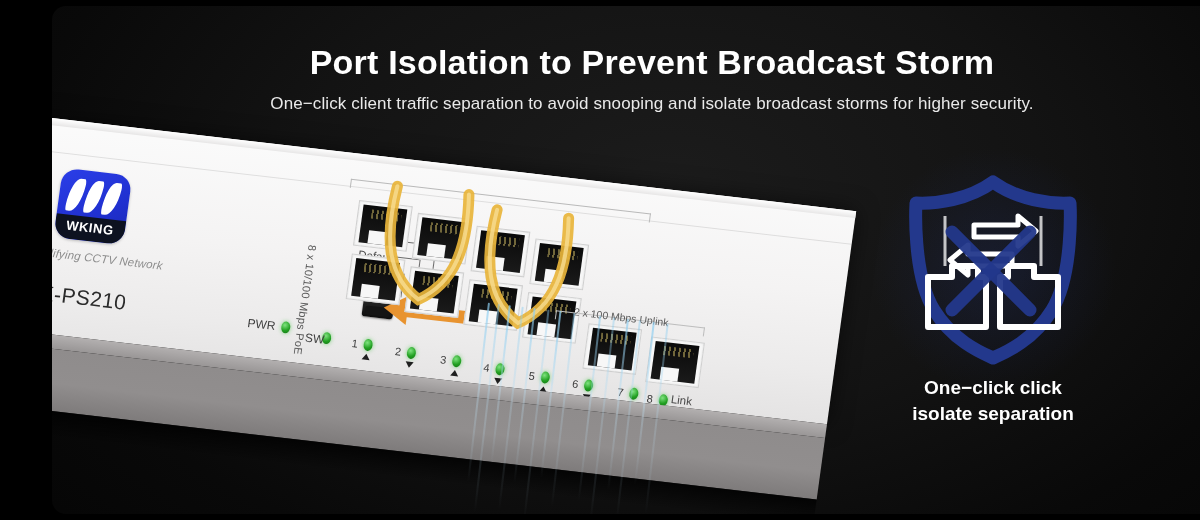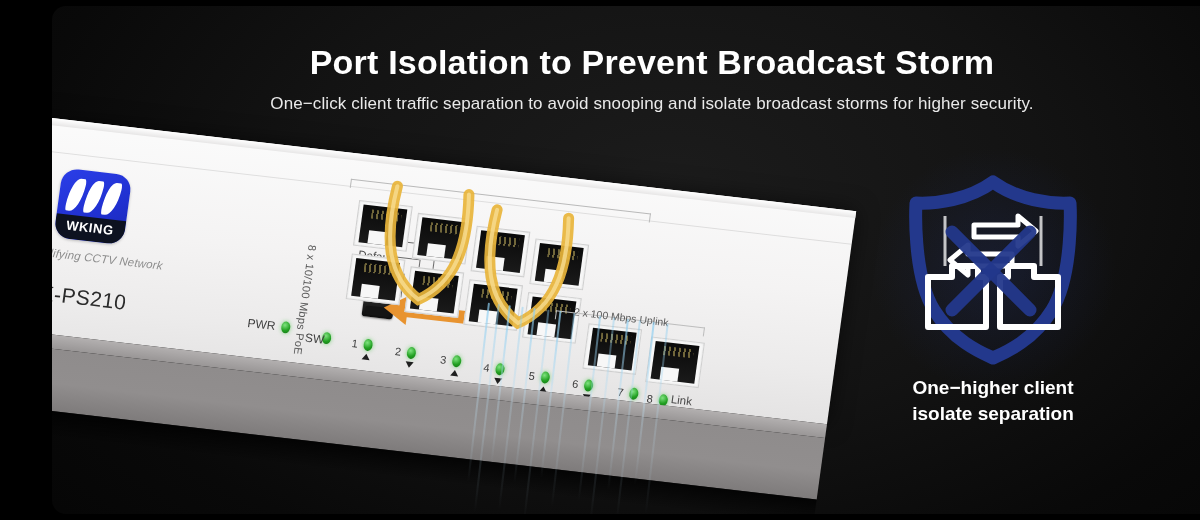--- a/index.html
+++ b/index.html
@@ -308,19 +308,19 @@
         <line x1="55" y1="96" x2="55" y2="46" stroke="#ffffff" stroke-width="3" opacity=".75"></line>
         <line x1="151" y1="96" x2="151" y2="46" stroke="#ffffff" stroke-width="3" opacity=".75"></line>
 
         <path d="M84 55 L128 55 L128 46 L146 61 L128 76 L128 67 L84 67 Z" fill="none" stroke="#ffffff" stroke-width="5" stroke-linejoin="round"></path>
         <path d="M122 84 L78 84 L78 75 L60 90 L78 105 L78 96 L122 96 Z" fill="none" stroke="#ffffff" stroke-width="5" stroke-linejoin="round"></path>
 
         <line x1="62" y1="62" x2="140" y2="140" stroke="#23388c" stroke-width="13" stroke-linecap="round" opacity=".95"></line>
         <line x1="140" y1="62" x2="62" y2="140" stroke="#23388c" stroke-width="13" stroke-linecap="round" opacity=".95"></line>
       </svg>
       <div class="caption">
-        <div>One−higher client</div>
+        <div>One−click click</div>
         <div>isolate separation</div>
       </div>
     </div>
 
   </div>
 </div>
 
 </body></html>

